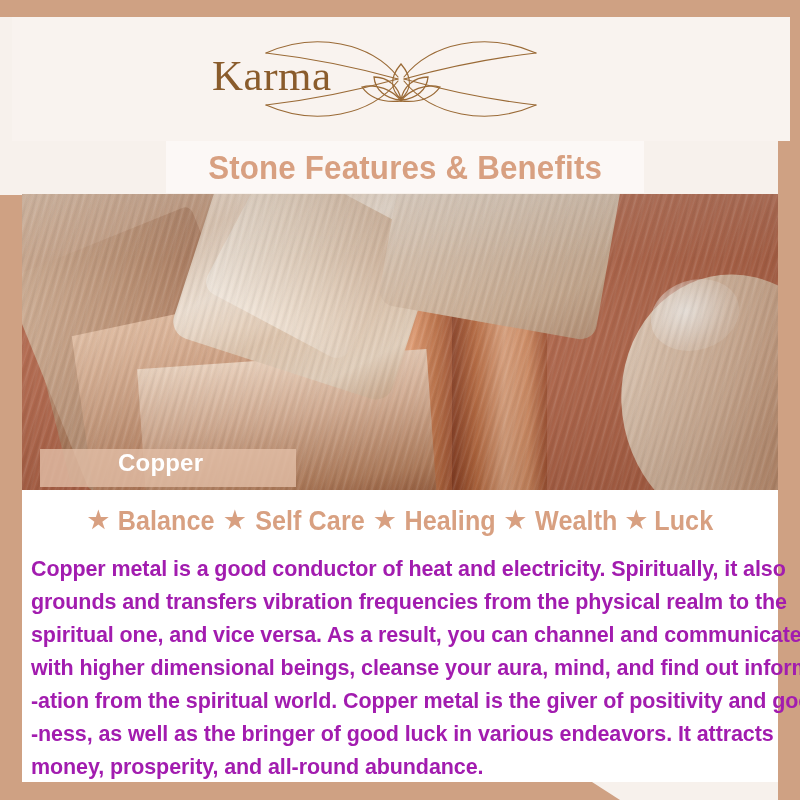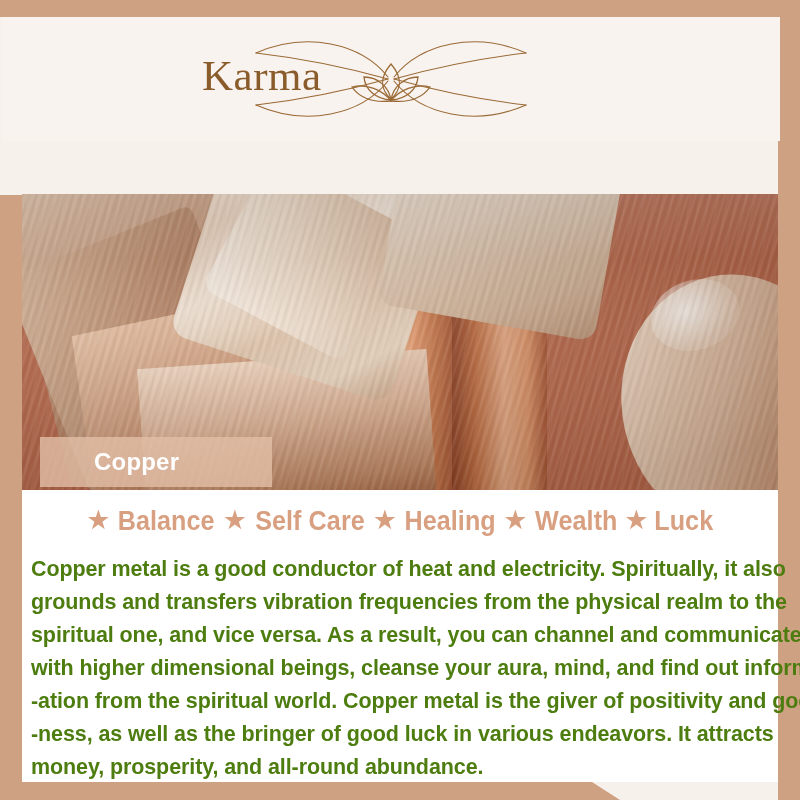--- a/index.html
+++ b/index.html
@@ -46,21 +46,21 @@
     position: absolute;
     left: 0; top: 782px;
     width: 620px; height: 18px;
     background: #cfa183;
     clip-path: polygon(0 0, 592px 0, 620px 18px, 0 18px);
   }
 
   
   .header {
     position: absolute;
-    left: 2px; top: 17px;
+    left: 12px; top: 17px;
     width: 778px; height: 124px;
     background: #f9f3ef;
   }
   .logo-wrap {
     position: absolute;
     left: 50%;
     top: 16px;
     transform: translateX(-50%);
     width: 470px;
     height: 92px;
@@ -229,24 +229,25 @@
       linear-gradient(180deg, rgba(255,255,255,0.10) 0%, rgba(0,0,0,0) 22%),
       radial-gradient(ellipse at 30% 45%, rgba(255,255,255,0.10) 0%, rgba(0,0,0,0.14) 85%);
   }
 
   
   .caption-band {
     position: absolute;
     left: 18px;
     bottom: 3px;
     width: 232px;
-    height: 50px;
+    height: 38px;
     background: rgba(226, 190, 166, 0.80);
     display: flex;
-    align-items: center;
+    align-items: flex-start;
+    padding-left: 24px;
   }
   .caption-text {
     margin-left: 54px;
     font-family: "Liberation Sans", sans-serif;
     font-weight: bold;
     font-size: 24px;
     color: #ffffff;
     letter-spacing: 0.2px;
     white-space: nowrap;
   }
@@ -288,21 +289,21 @@
 
   .body-copy {
     position: absolute;
     left: 9px;
     top: 62px;
     width: 742px;
     font-family: "Liberation Sans Narrow", "Liberation Sans", sans-serif;
     font-weight: bold;
     font-size: 22.5px;
     line-height: 33px;
-    color: #4d7c0f;
+    color: #a21caf;
     letter-spacing: -0.1px;
   }
   .body-line {
     display: block;
     transform: scaleX(0.955);
     transform-origin: left center;
     white-space: nowrap;
   }
 </style>
 </head>
@@ -335,20 +336,23 @@
           <path d="M235 67 C 250 66, 261 57, 262 44 C 248 44, 237 54, 235 67 Z"></path>
           <path d="M235 68 C 216 70, 203 64, 196 54 C 210 50, 227 57, 235 68 Z"></path>
           <path d="M235 68 C 254 70, 267 64, 274 54 C 260 50, 243 57, 235 68 Z"></path>
         </g>
       </svg>
 
       <div class="logo-word left">Karma</div>
     </div>
   </div>
 
+  <div class="title-banner">
+    <div class="title-text">Stone Features &amp; Benefits</div>
+  </div>
 
   <div class="photo">
     <div class="photo-layer cu-bg"></div>
     <div class="photo-layer cu-rod-a"></div>
     <div class="photo-layer cu-rod-b"></div>
     <div class="photo-layer cu-rod-c"></div>
     <div class="photo-layer cu-hex1"></div>
     <div class="photo-layer cu-hex1b"></div>
     <div class="photo-layer cu-bar1"></div>
     <div class="photo-layer cu-bar2"></div>

